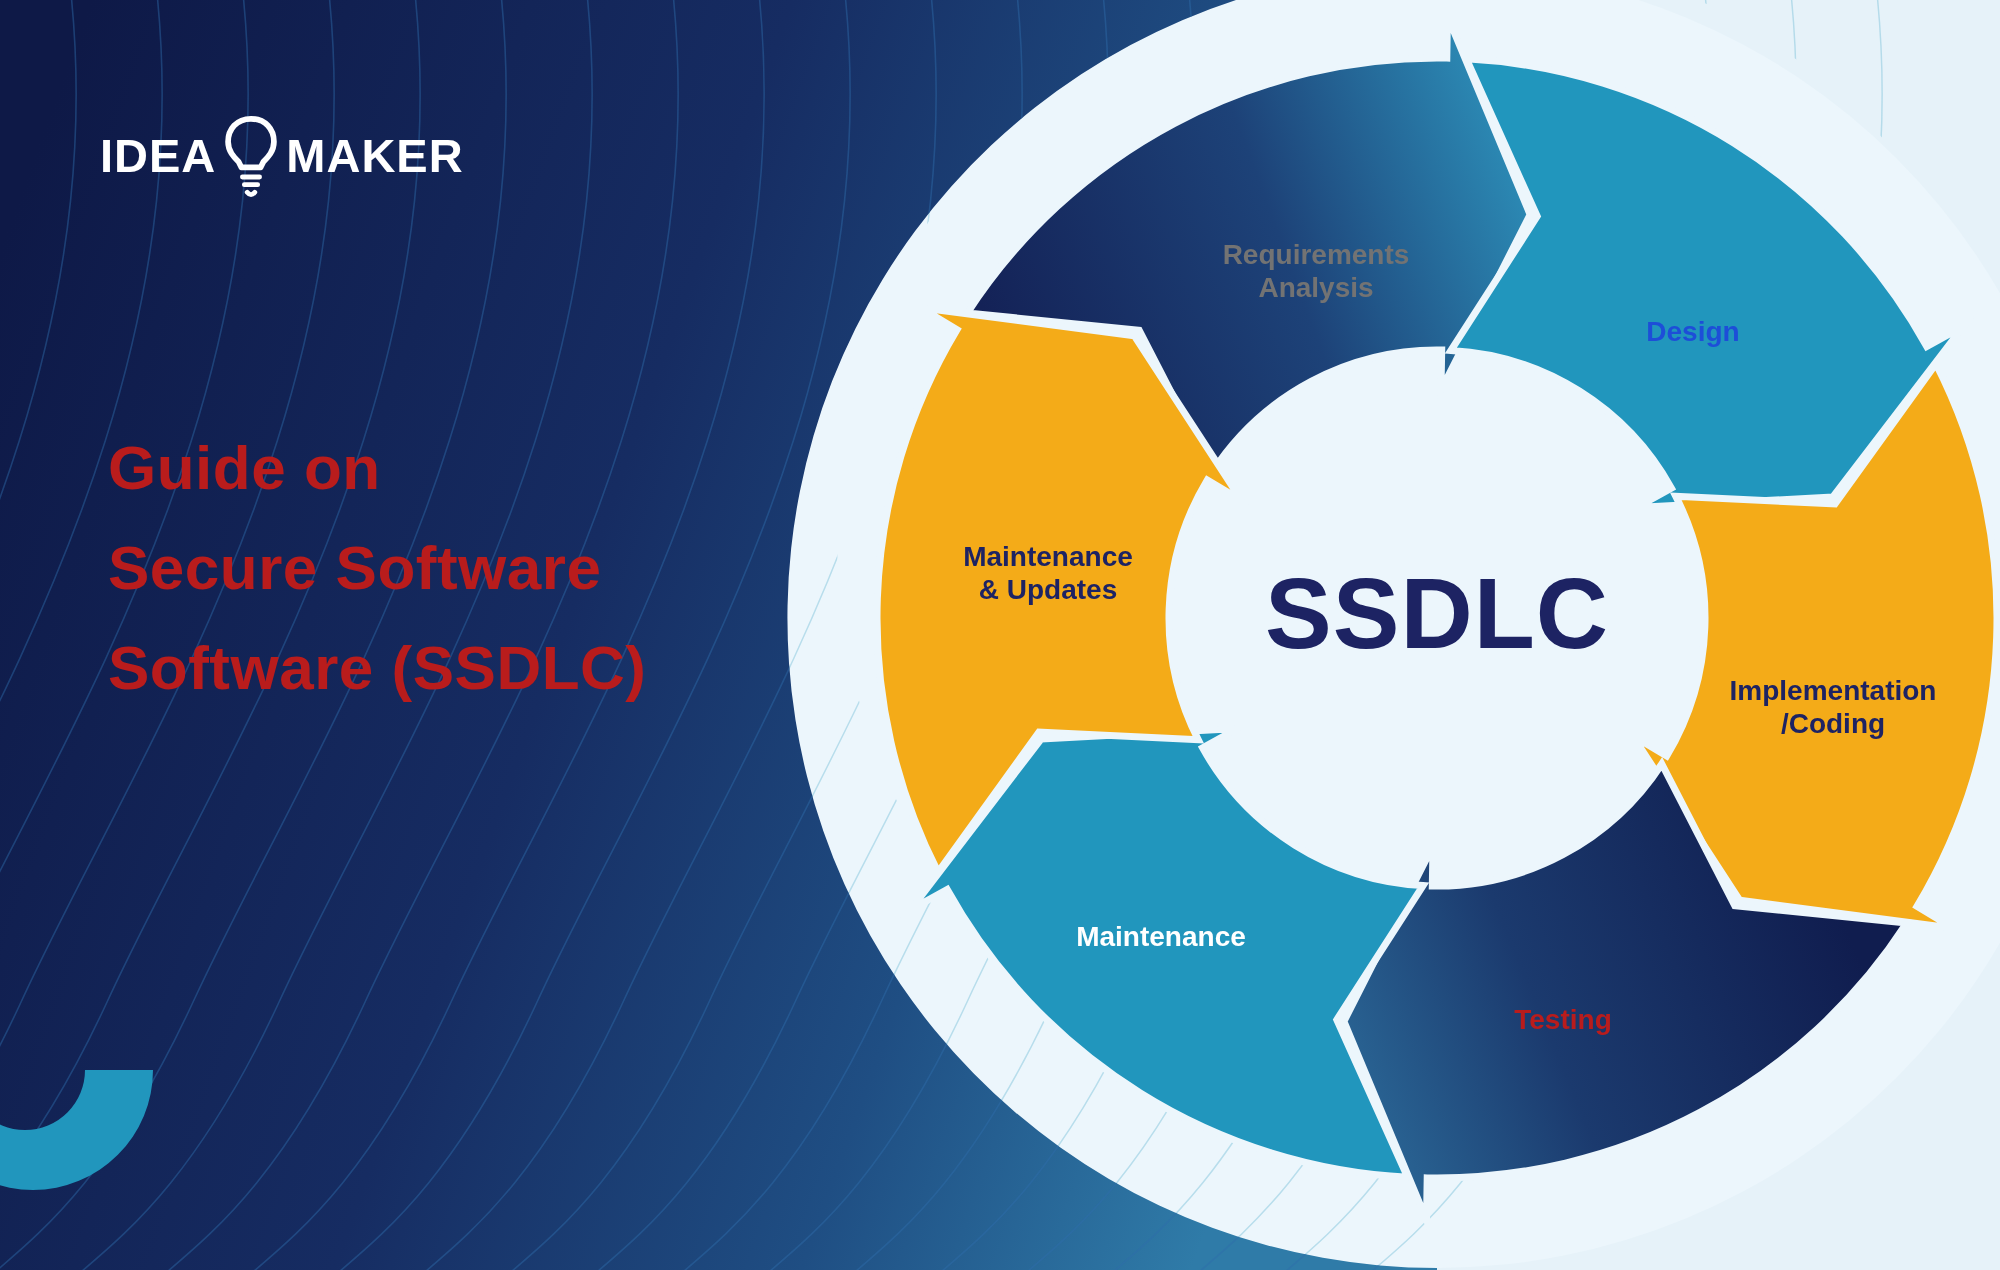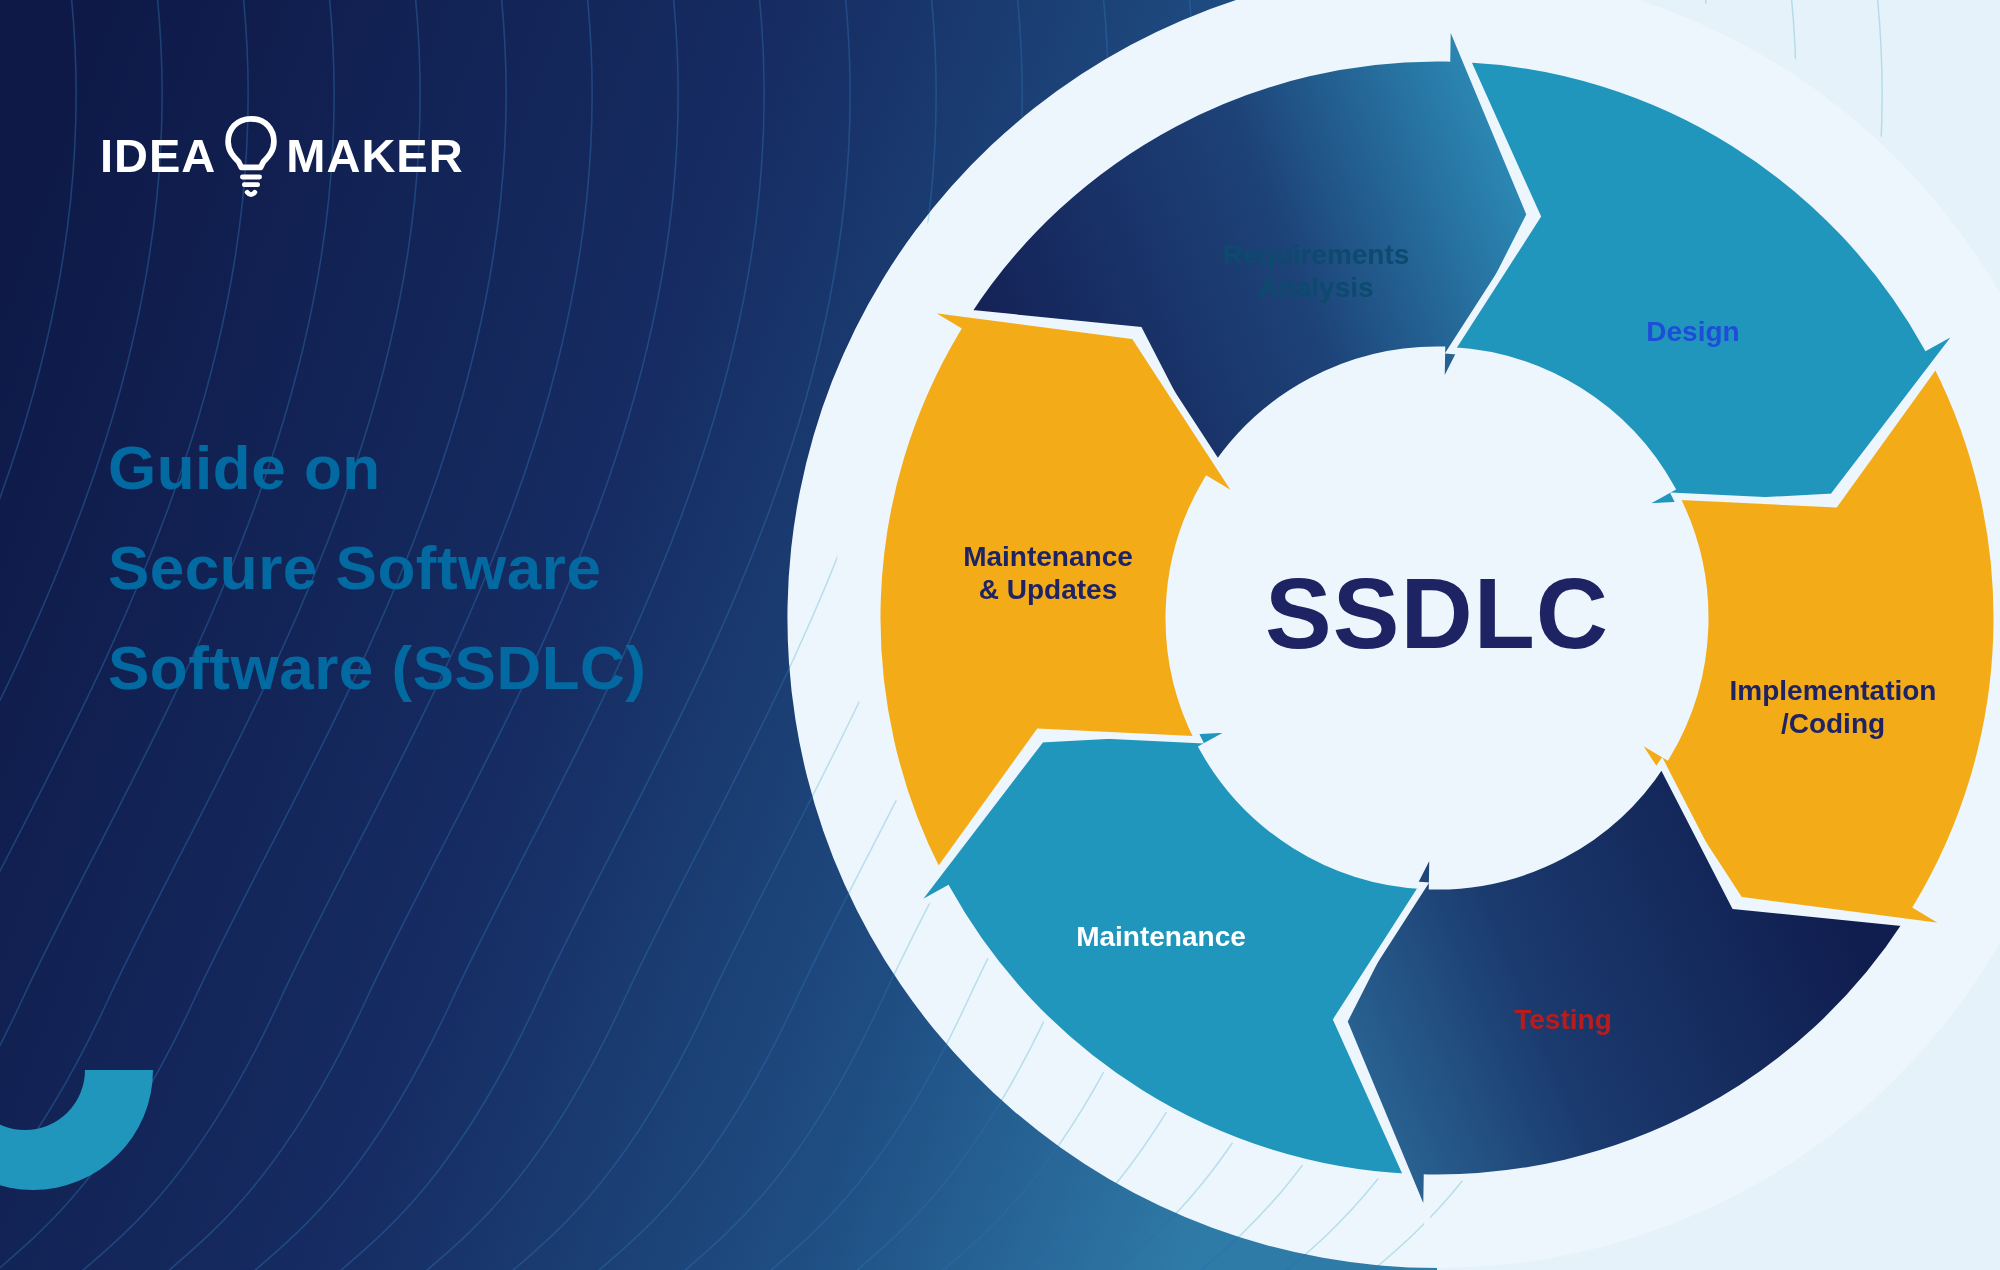--- a/index.html
+++ b/index.html
@@ -12,21 +12,21 @@
   svg.scene{position:absolute;left:0;top:0;width:2000px;height:1270px;display:block;}
 
   .logo{
     position:absolute;left:100px;top:112px;display:flex;align-items:center;gap:6px;
     color:#ffffff;font-weight:700;font-size:47px;letter-spacing:1px;line-height:1;
   }
   .logo .bulb{width:58px;height:84px;margin-top:2px;flex:0 0 auto;}
 
   .title{
     position:absolute;left:108px;top:418px;margin:0;
-    color:#0369a1;font-weight:700;font-size:62px;line-height:100px;letter-spacing:0.5px;
+    color:#b91c1c;font-weight:700;font-size:62px;line-height:100px;letter-spacing:0.5px;
   }
   .title span{display:block;}
 
   .center-label{
     position:absolute;left:1437px;top:618px;transform:translate(-50%,-54%);
     font-size:100px;font-weight:800;letter-spacing:1px;color:#1d2363;white-space:nowrap;
   }
 
   .phase-label{
     position:absolute;transform:translate(-50%,-50%);
@@ -91,21 +91,21 @@
   </div>
 
   <h1 class="title">
     <span>Guide on</span>
     <span>Secure Software</span>
     <span>Software (SSDLC)</span>
   </h1>
 
   <div class="center-label">SSDLC</div>
 
-  <div class="phase-label" style="left: 1316px; top: 271px; color: #0c4a6e;">
+  <div class="phase-label" style="left: 1316px; top: 271px; color: #737373;">
     <span style="display: block;">Requirements</span>
     <span style="display: block;">Analysis</span>
   </div>
   <div class="phase-label" style="left: 1693px; top: 332px; color: #1d4ed8;">
     <span style="display: block;">Design</span>
   </div>
   <div class="phase-label" style="left: 1833px; top: 707px; color: rgb(29, 35, 99);">
     <span style="display: block;">Implementation</span>
     <span style="display: block;">/Coding</span>
   </div>

